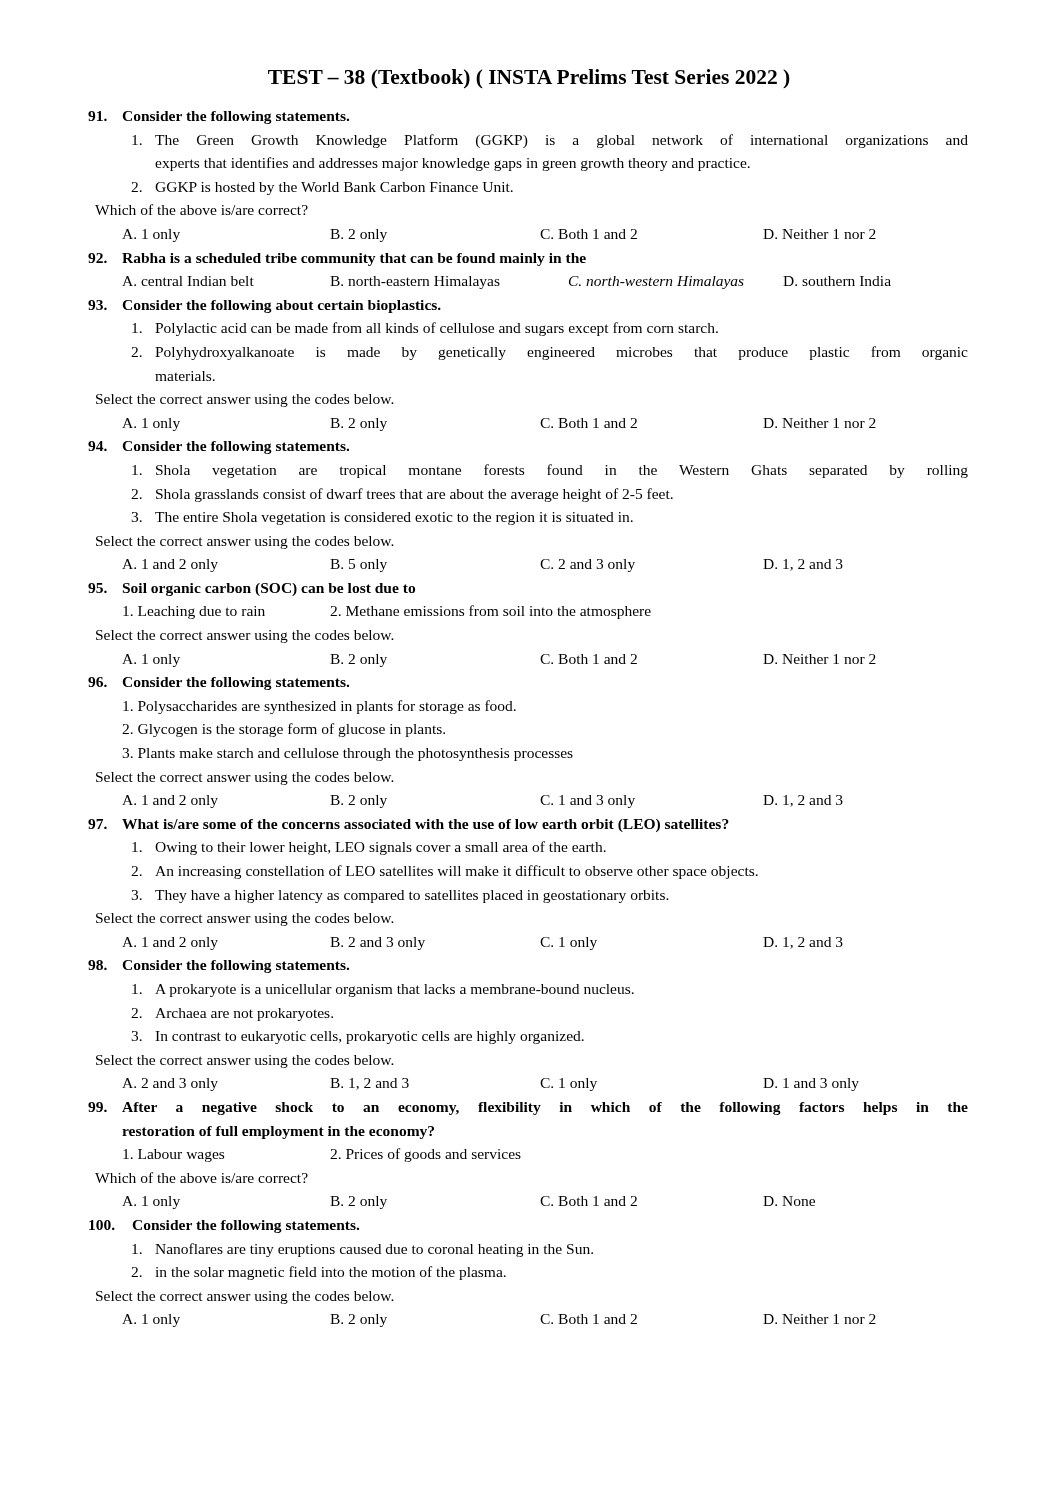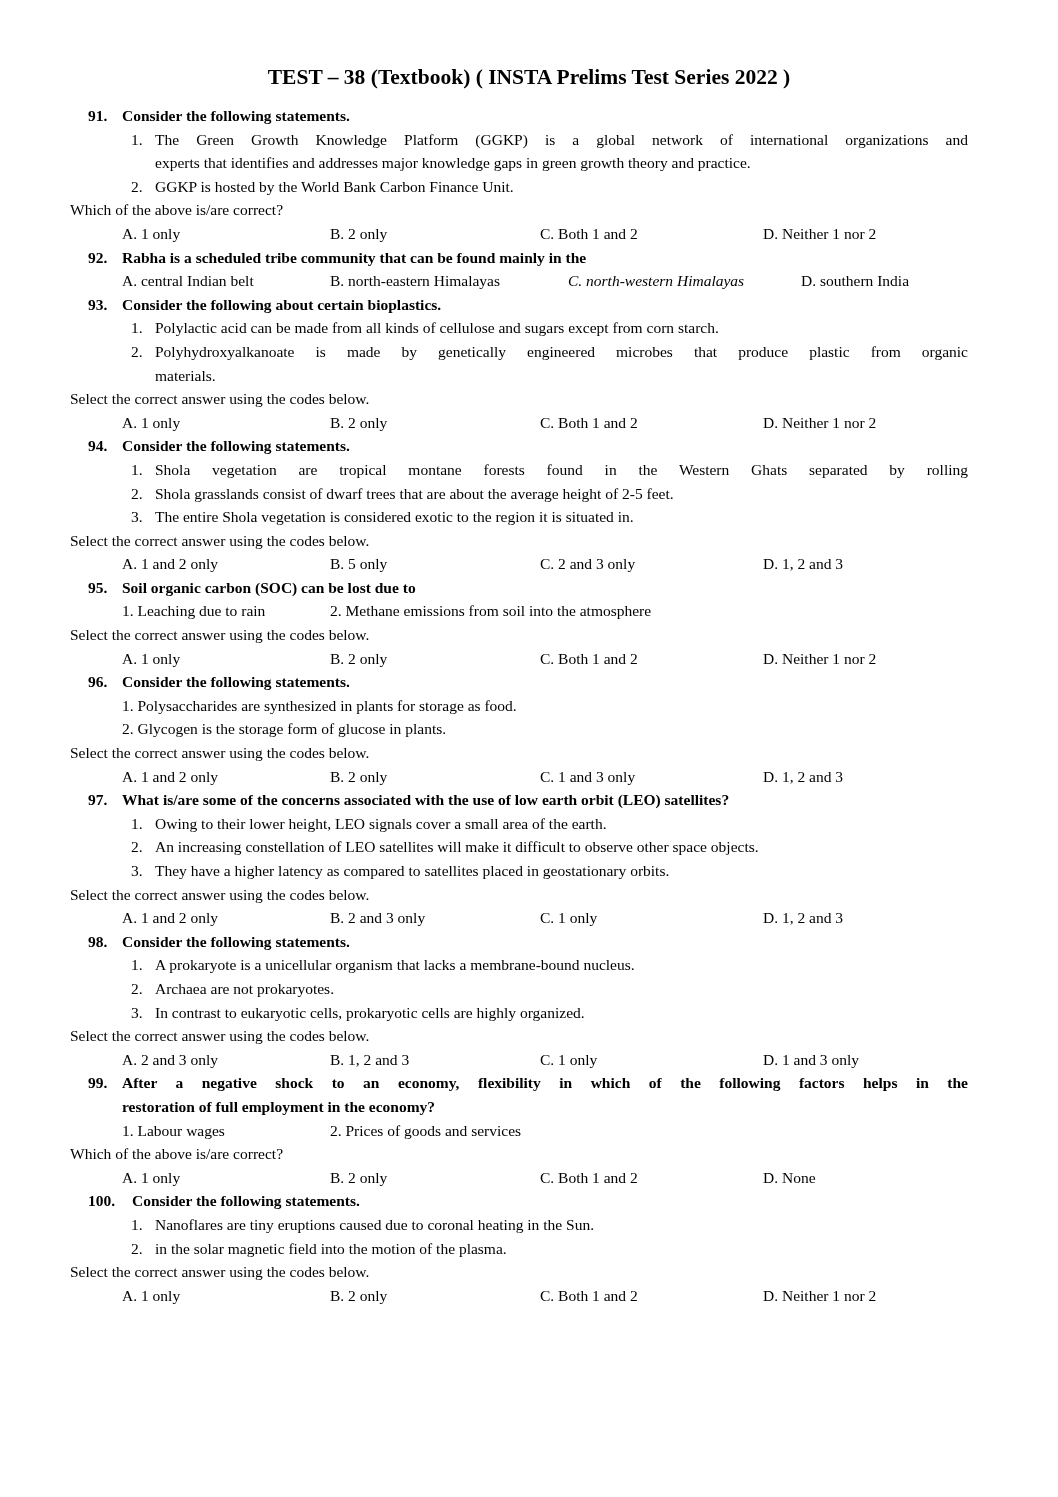--- a/index.html
+++ b/index.html
@@ -29,30 +29,30 @@
     left: 88px;
     top: 0;
     font-weight: bold;
     white-space: nowrap;
   }
   .qhead { margin-left: 122px; width: 846px; font-weight: bold; }
   .q100 .qhead { margin-left: 132px; width: 836px; }
   .li { position: relative; margin-left: 155px; width: 813px; }
   .mark { position: absolute; left: -24px; top: 0; }
   .jline { text-align: justify; text-align-last: justify; }
-  .leadin { margin-left: 70px; width: 846px; }
+  .leadin { margin-left: 95px; width: 846px; }
   .flush { margin-left: 122px; width: 846px; }
   .row { position: relative; margin-left: 122px; width: 846px; height: 23.6px; }
   .row .o { position: absolute; top: 0; white-space: nowrap; }
   .o1 { left: 0; }
   .o2 { left: 208px; }
   .o3 { left: 418px; }
   .o4 { left: 641px; }
   .row.wide .o3 { left: 446px; font-style: italic; }
-  .row.wide .o4 { left: 679px; text-align: right; }
+  .row.wide .o4 { left: 661px; text-align: right; }
 </style>
 </head>
 <body>
 
 <div class="page">
 
   <h1 class="title">TEST – 38 (Textbook) ( INSTA Prelims Test Series 2022 )</h1>
 
   <section class="q">
     <span class="qnum">91.</span>
@@ -145,20 +145,21 @@
       <span class="o o3">C. Both 1 and 2</span>
       <span class="o o4">D. Neither 1 nor 2</span>
     </div>
   </section>
 
   <section class="q">
     <span class="qnum">96.</span>
     <div class="qhead">Consider the following statements.</div>
     <div class="flush">1. Polysaccharides are synthesized in plants for storage as food.</div>
     <div class="flush">2. Glycogen is the storage form of glucose in plants.</div>
+    <div class="flush">3. Plants make starch and cellulose through the photosynthesis processes</div>
     <div class="leadin">Select the correct answer using the codes below.</div>
     <div class="row">
       <span class="o o1">A. 1 and 2 only</span>
       <span class="o o2">B. 2 only</span>
       <span class="o o3">C. 1 and 3 only</span>
       <span class="o o4">D. 1, 2 and 3</span>
     </div>
   </section>
 
   <section class="q">

